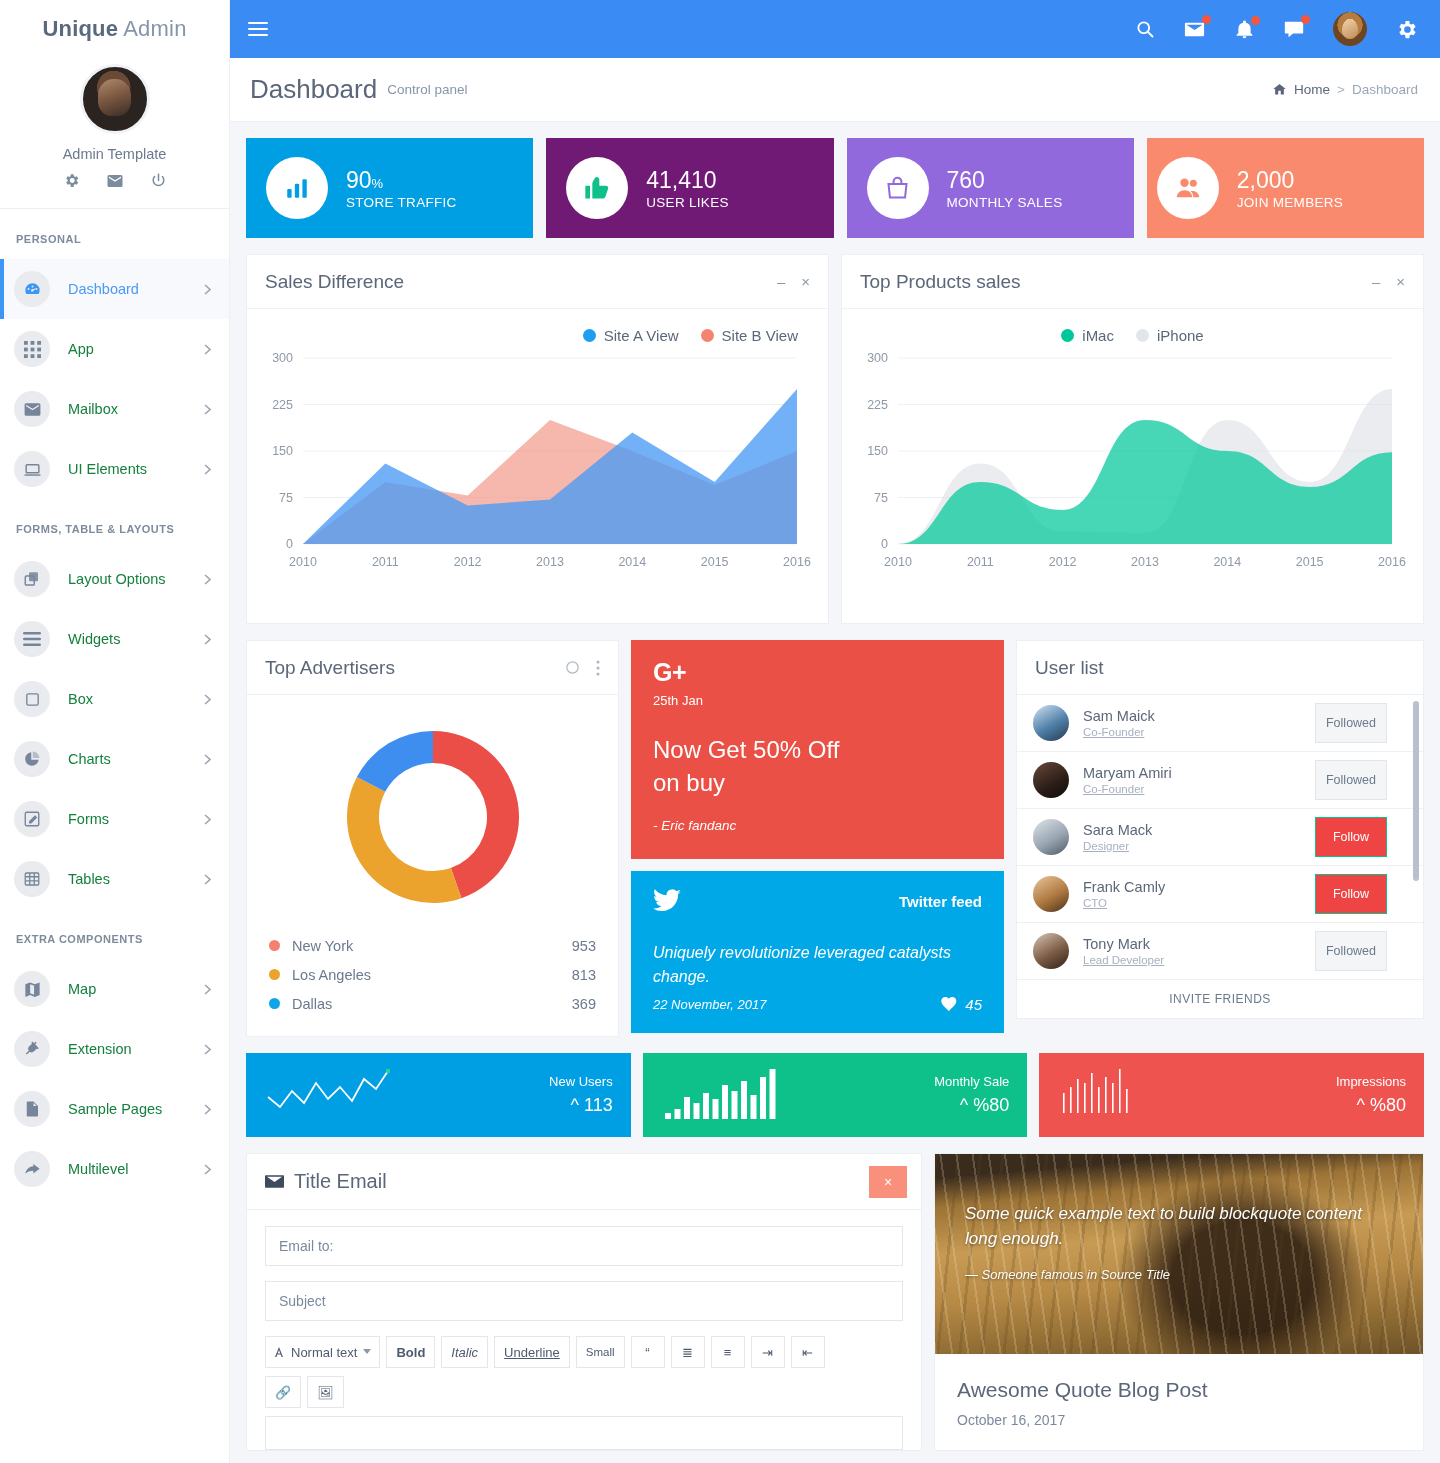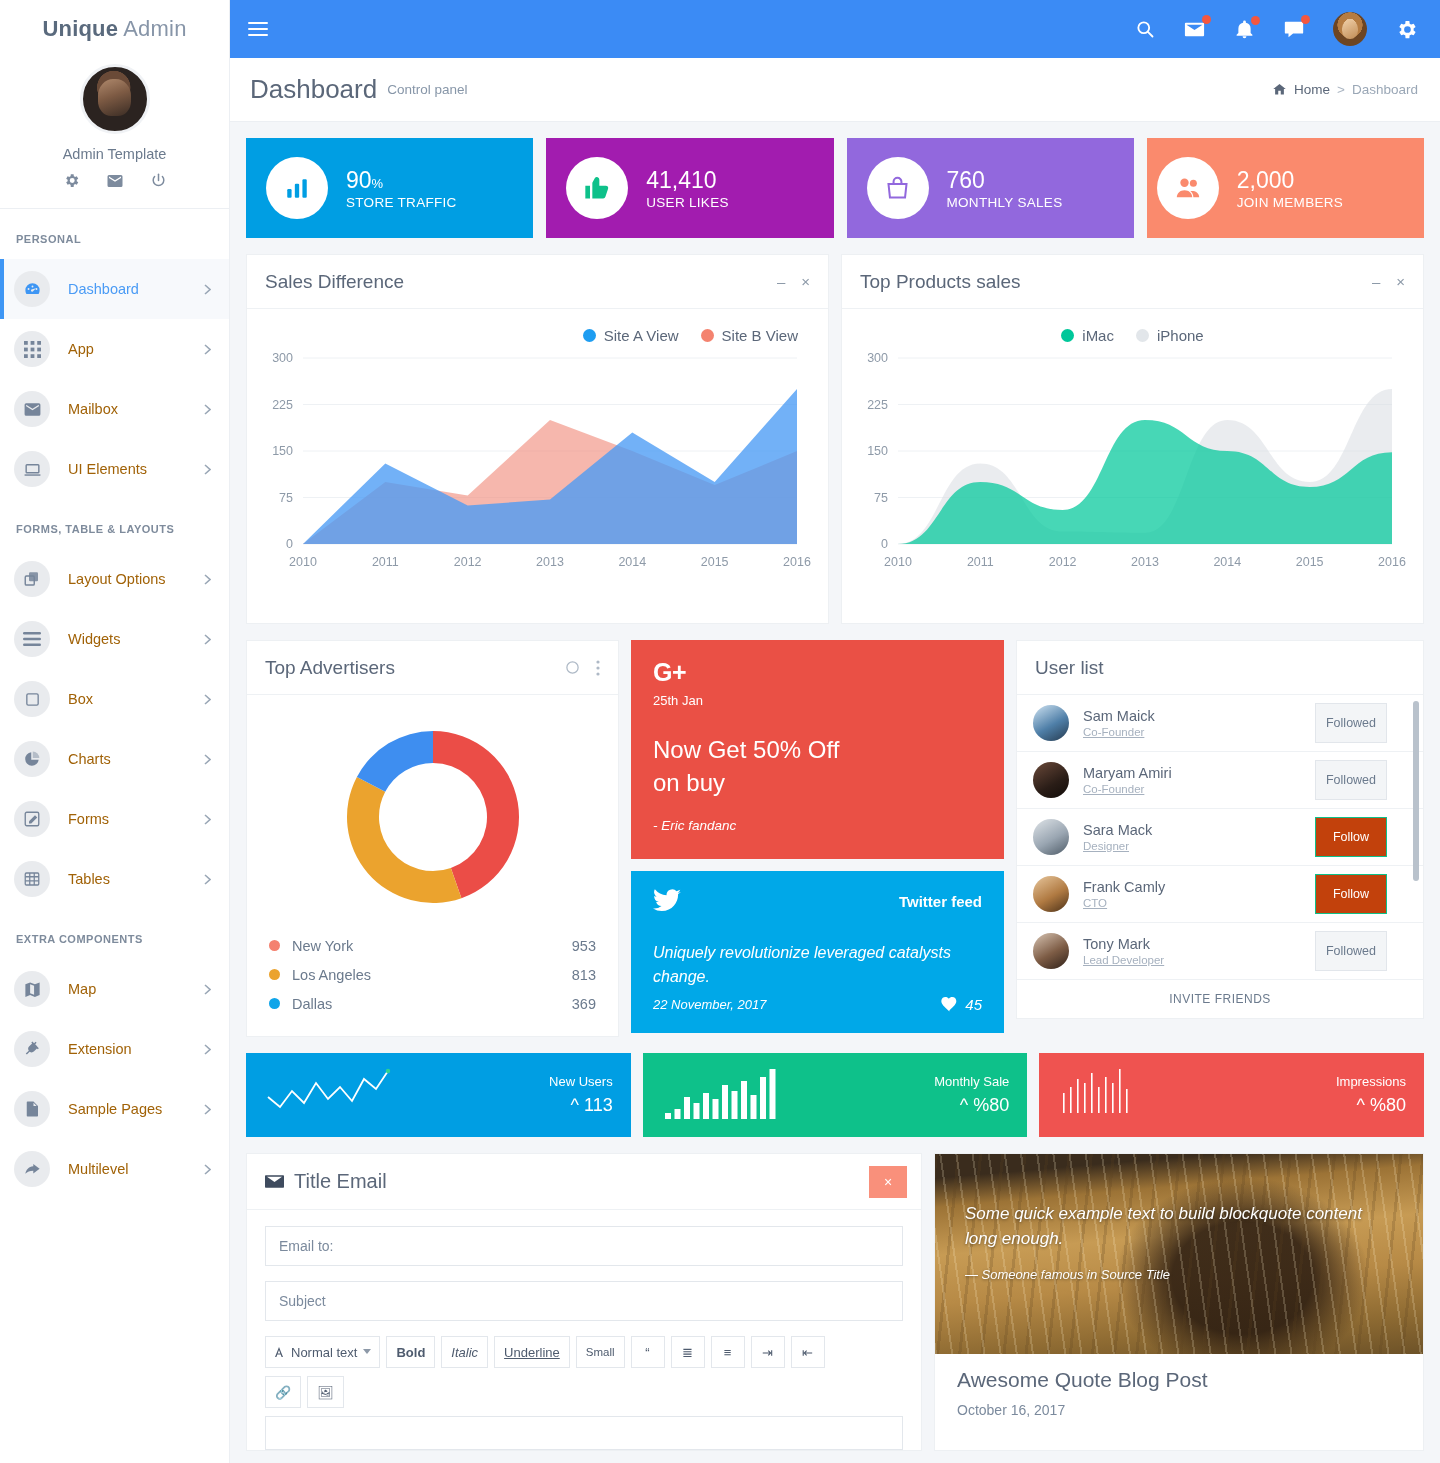--- a/index.html
+++ b/index.html
@@ -46,21 +46,21 @@
   }
   .nav-item {
     display: flex; align-items: center; height: 60px; padding-left: 14px;
     cursor: pointer; position: relative;
   }
   .nav-item .ico-circle {
     width: 36px; height: 36px; border-radius: 50%; background: #e9ebee;
     display: flex; align-items: center; justify-content: center;
     color: #76859a; flex: 0 0 36px;
   }
-  .nav-item .nav-label { margin-left: 18px; font-size: 14.5px; color: #a16207; flex: 1; }
+  .nav-item .nav-label { margin-left: 18px; font-size: 14.5px; color: #15803d; flex: 1; }
   .nav-item .chev { color: #9aa7b6; font-size: 13px; margin-right: 18px; }
   .nav-item.active { background: #f7f9fc; }
   .nav-item.active::before {
     content: ""; position: absolute; left: 0; top: 0; bottom: 0; width: 4px; background: #3e96f4;
   }
   .nav-item.active .ico-circle { color: #3e96f4; }
   .nav-item.active .nav-label { color: #4a9bf5; }
 
   
   .main { flex: 1; height: 1463px; overflow: hidden; display: flex; flex-direction: column; }
@@ -163,21 +163,21 @@
   .ul-row { display: flex; align-items: center; height: 57px; padding: 0 16px; border-bottom: 1px solid #eef1f4; }
   .ul-av { width: 36px; height: 36px; border-radius: 50%; flex: 0 0 36px; overflow: hidden; }
   .ul-meta { margin-left: 14px; }
   .ul-name { font-size: 14.5px; color: #5b6779; line-height: 1.2; }
   .ul-role { font-size: 11.5px; color: #a6b1bf; margin-top: 0; text-decoration: underline; }
   .ul-btn {
     margin-left: auto; margin-right: 20px; min-width: 72px; height: 40px; font-size: 12.5px;
     display: flex; align-items: center; justify-content: center; cursor: pointer;
   }
   .ul-btn.followed { background: #f3f5f7; border: 1px solid #e2e6eb; color: #6b7a8d; }
-  .ul-btn.follow { background: #c2410c; color: #fff; border: 1px solid #0ec18a; }
+  .ul-btn.follow { background: #ef4444; color: #fff; border: 1px solid #0ec18a; }
   .ul-foot {
     height: 38px; display: flex; align-items: center; justify-content: center;
     font-size: 12px; letter-spacing: .5px; color: #6b7a8d; cursor: pointer;
   }
   .ul-scroll { position: absolute; right: 4px; top: 6px; width: 6px; height: 180px; background: #b9c2cc; border-radius: 3px; }
 
   
   .sparks { display: flex; gap: 12px; margin-bottom: 16px; }
   .spark { flex: 1; height: 84px; display: flex; align-items: center; padding: 0 18px; color: #fff; }
   .spark .svgwrap { flex: 0 0 170px; }
@@ -223,21 +223,21 @@
   }
   .blog-img::before {
     content:""; position:absolute; inset:0;
     background:
       repeating-linear-gradient(82deg, rgba(255,240,205,.20) 0 2px, rgba(0,0,0,0) 2px 16px),
       repeating-linear-gradient(96deg, rgba(90,64,30,.22) 0 3px, rgba(0,0,0,0) 3px 22px);
   }
   .blog-quote { position: absolute; left: 30px; top: 48px; right: 40px; color: #fff; z-index: 2; }
   .blog-quote .bq { font-size: 17px; font-style: italic; line-height: 1.45; text-shadow: 0 1px 3px rgba(0,0,0,.45); }
   .blog-quote .bsrc { font-size: 13px; font-style: italic; margin-top: 16px; text-shadow: 0 1px 3px rgba(0,0,0,.45); }
-  .blog-foot { padding: 14px 22px 0; }
+  .blog-foot { padding: 24px 22px 0; }
   .blog-title { font-size: 21px; font-weight: 400; color: #5b6779; }
   .blog-date { font-size: 14px; color: #7b8a9d; margin-top: 10px; }
 
   svg { display: block; }
 </style>
 </head>
 <body>
 
 <div class="app">
 
@@ -544,21 +544,21 @@
                 <rect x="3" y="13" width="4" height="8" rx="1"></rect>
                 <rect x="10" y="8" width="4" height="13" rx="1"></rect>
                 <rect x="17" y="4" width="4" height="17" rx="1"></rect>
               </svg>
             </div>
             <div class="txt">
               <div class="num"><span>90</span><small>%</small></div>
               <div class="lbl">STORE TRAFFIC</div>
             </div>
           </div>
-          <div class="stat" style="background: #a21caf;">
+          <div class="stat" style="background: #701a75;">
             <div class="circ">
               <svg width="28" height="28" viewBox="0 0 24 24" fill="#0ec18a">
                 <path d="M2 10h4v11H2zM8 21h9.3a2 2 0 001.9-1.4l2.3-7A2 2 0 0019.6 10H14V5a2.2 2.2 0 00-3.8-1.6L8 7.6V21z"></path>
               </svg>
             </div>
             <div class="txt">
               <div class="num"><span>41,410</span></div>
               <div class="lbl">USER LIKES</div>
             </div>
           </div>

